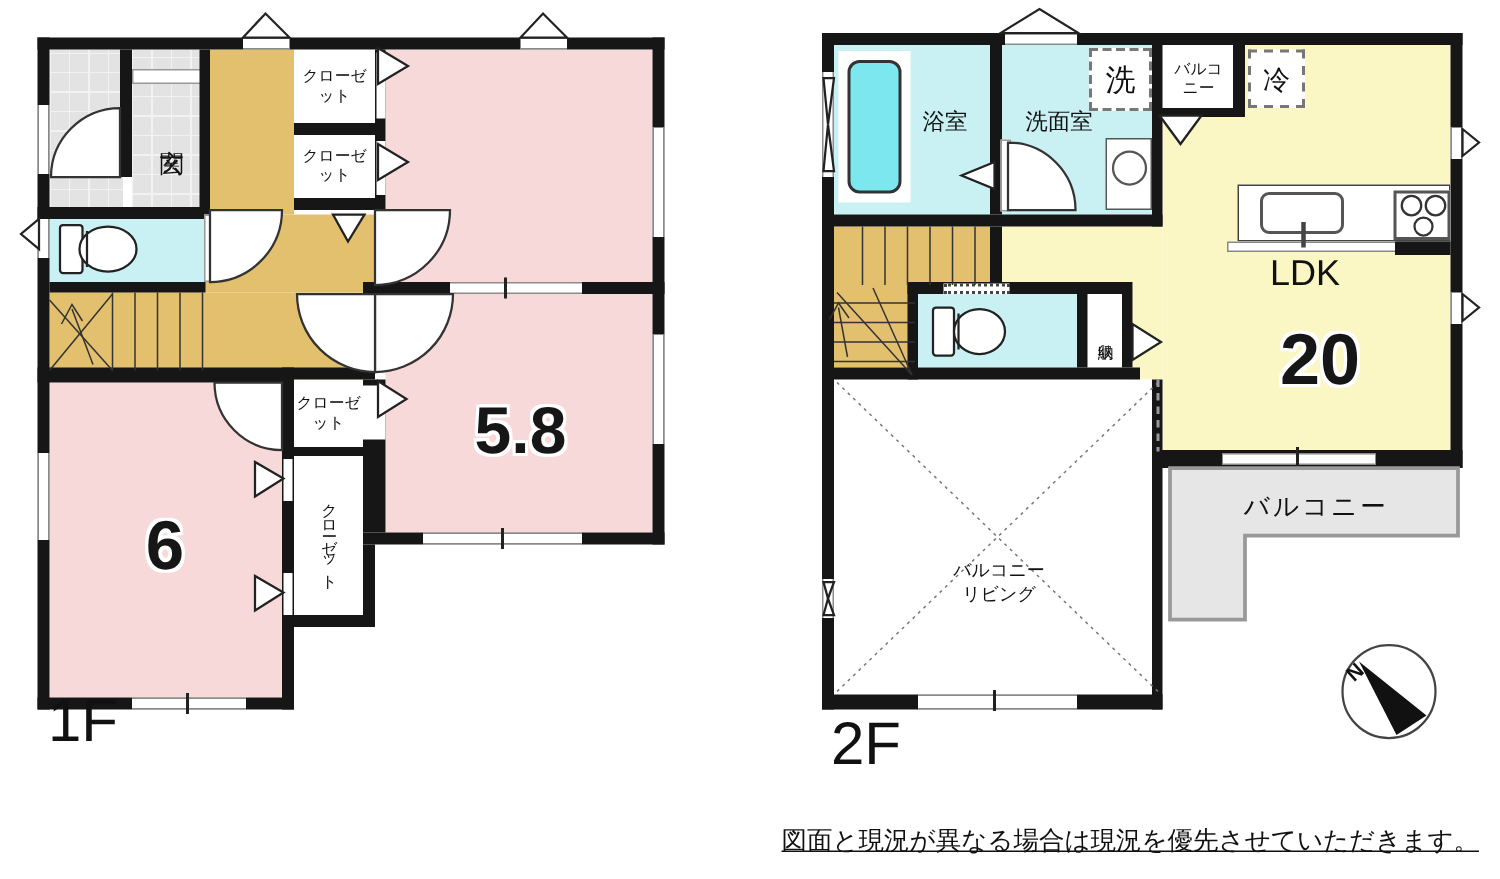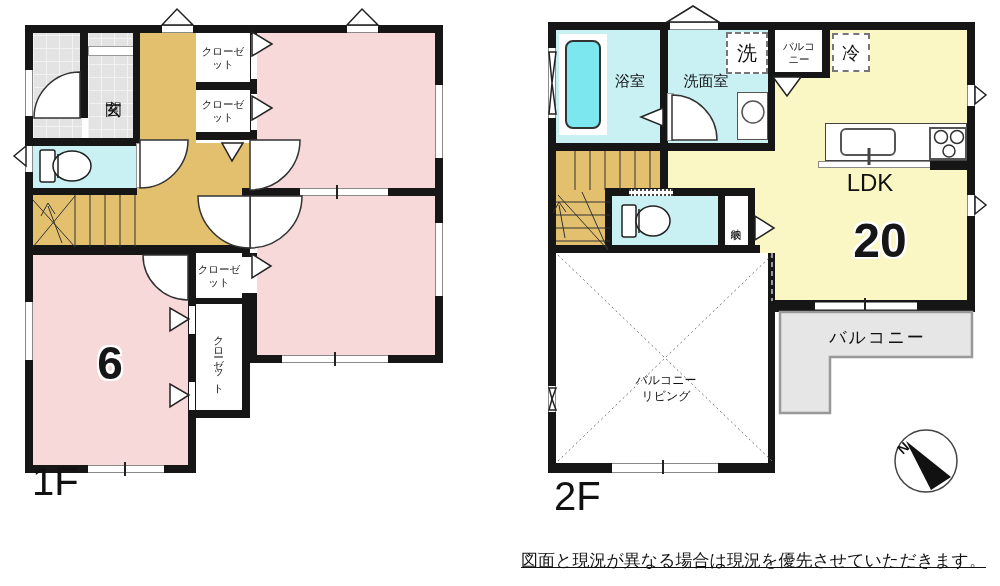--- a/index.html
+++ b/index.html
@@ -258,20 +258,23 @@
   </div>
   <div class="lbl" style="left:198px;top:93px;width:50px;height:36px;font-size:10.5px;line-height:1.2;">
     <span>クローゼット</span>
   </div>
   <div class="lbl" style="left:197px;top:258px;width:44px;height:36px;font-size:10.5px;line-height:1.2;">
     <span>クローゼット</span>
   </div>
   <div class="lbl vtext" style="left:205px;top:322px;width:28px;height:72px;font-size:10.5px;letter-spacing:0;">
     <span>クローゼット</span>
   </div>
+  <div class="lbl num" style="left:282px;top:256px;width:130px;height:64px;font-size:44px;">
+    <span>5.8</span>
+  </div>
   <div class="lbl num" style="left:70px;top:330px;width:80px;height:66px;font-size:46px;">
     <span>6</span>
   </div>
   <div class="lbl" style="left:600px;top:70px;width:60px;height:22px;font-size:15px;">
     <span>浴室</span>
   </div>
   <div class="lbl" style="left:670px;top:70px;width:72px;height:22px;font-size:15px;">
     <span>洗面室</span>
   </div>
   <div class="lbl" style="left:780px;top:34px;width:38px;height:38px;font-size:10.5px;line-height:1.25;">

